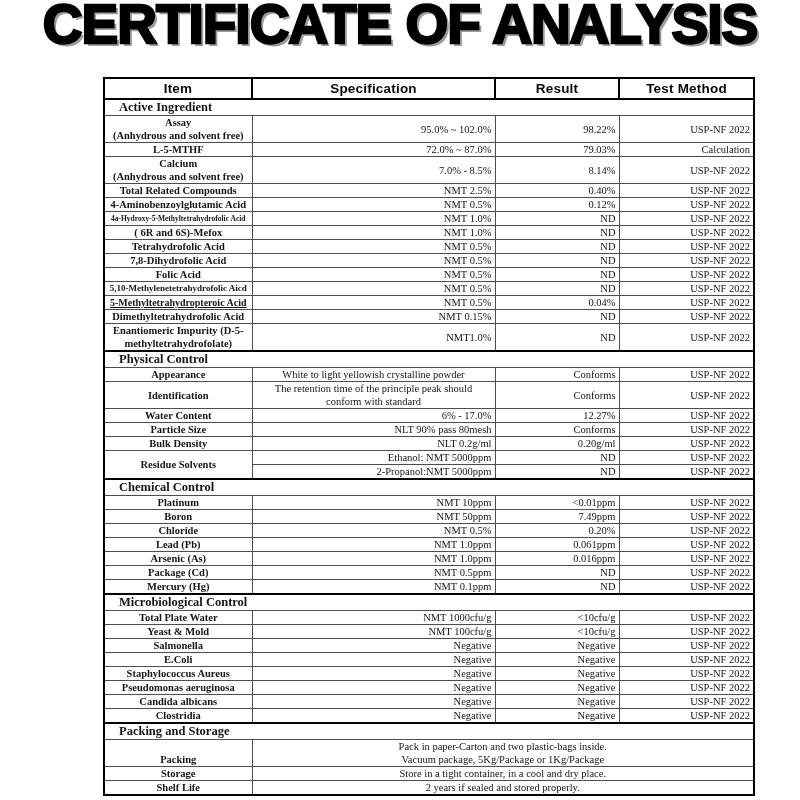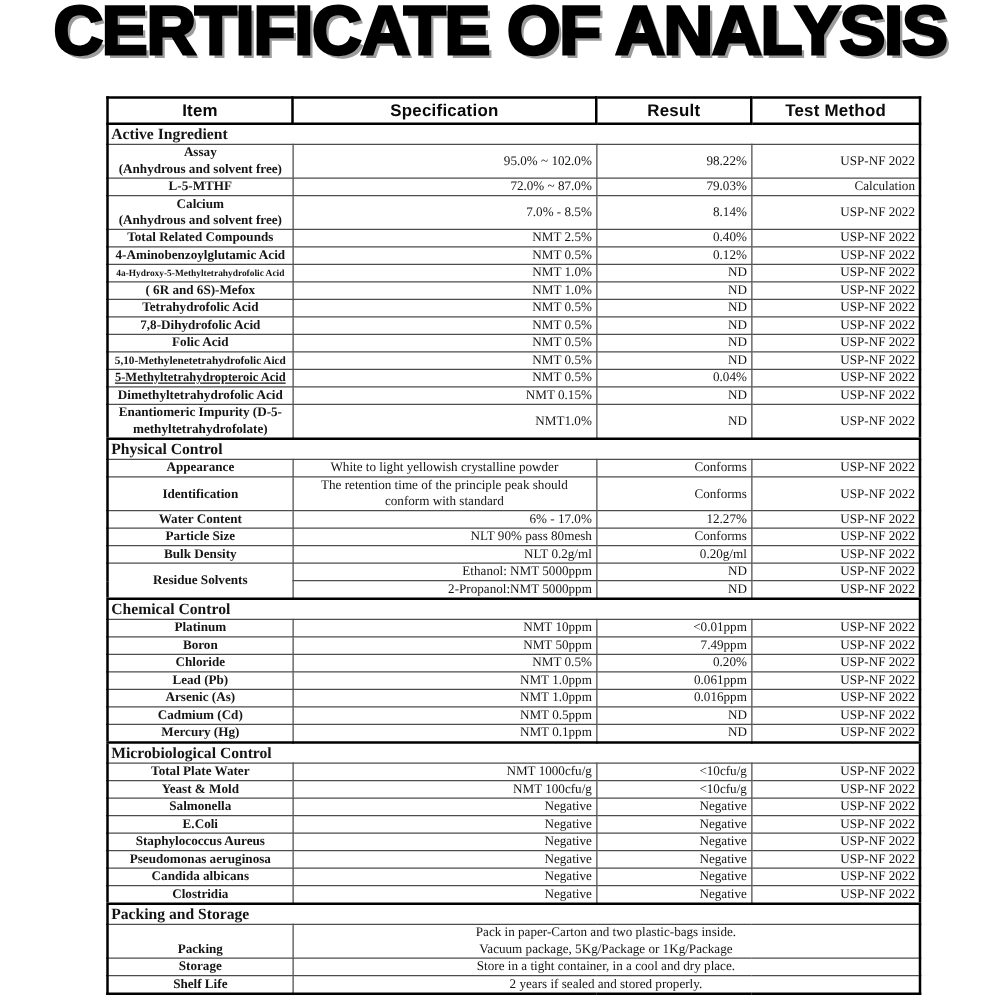--- a/index.html
+++ b/index.html
@@ -9,21 +9,21 @@
   }
   .title-wrap{position:absolute;top:-8px;left:0;width:800px;text-align:center;}
   .title-text{
     font-family:"Liberation Sans",sans-serif;font-weight:900;font-size:55px;
     letter-spacing:-1px;white-space:nowrap;display:inline-block;
     color:#000;-webkit-text-stroke:2.4px #000;
     text-shadow:3px 3px 0 #9c9c9c;
   }
   table#coa{
     border-collapse:collapse;table-layout:fixed;
-    position:absolute;left:85px;top:77px;width:650px;
+    position:absolute;left:103px;top:77px;width:650px;
     border:2px solid #000;background:#fff;
   }
   #coa th{
     border:2px solid #000;
     font-family:"Liberation Sans",sans-serif;font-weight:bold;font-size:13.5px;
     text-align:center;padding:2px 0;color:#0a0a0a;letter-spacing:0.2px;
     white-space:nowrap;overflow:hidden;
   }
   #coa td{
     border:1px solid #4d4d4d;
@@ -33,21 +33,21 @@
   }
   #coa td .line{white-space:nowrap;}
   #coa td.item{font-weight:bold;text-align:center;}
   #coa td.spec{text-align:right;}
   #coa td.center{text-align:center;}
   #coa td.result{text-align:right;}
   #coa td.method{text-align:right;}
   #coa td.fulltext{text-align:center;}
   #coa td.section{
     font-weight:bold;font-size:12.5px;line-height:15px;text-align:left;
-    padding-left:2px;
+    padding-left:14px;
   }
   #coa tr.section-row td{border-top:2px solid #000;}
   #coa .va-bottom{vertical-align:bottom;}
 </style>
 </head>
 <body>
 
 <div class="title-wrap">
   <span class="title-text">CERTIFICATE OF ANALYSIS</span>
 </div>
@@ -238,21 +238,21 @@
         <td class="result">0.061ppm</td>
         <td class="method">USP-NF 2022</td>
       </tr>
       <tr>
         <td class="item">Arsenic (As)</td>
         <td class="spec">NMT 1.0ppm</td>
         <td class="result">0.016ppm</td>
         <td class="method">USP-NF 2022</td>
       </tr>
       <tr>
-        <td class="item">Cadmium (Cd)</td>
+        <td class="item">Package (Cd)</td>
         <td class="spec">NMT 0.5ppm</td>
         <td class="result">ND</td>
         <td class="method">USP-NF 2022</td>
       </tr>
       <tr>
         <td class="item">Mercury (Hg)</td>
         <td class="spec">NMT 0.1ppm</td>
         <td class="result">ND</td>
         <td class="method">USP-NF 2022</td>
       </tr>

